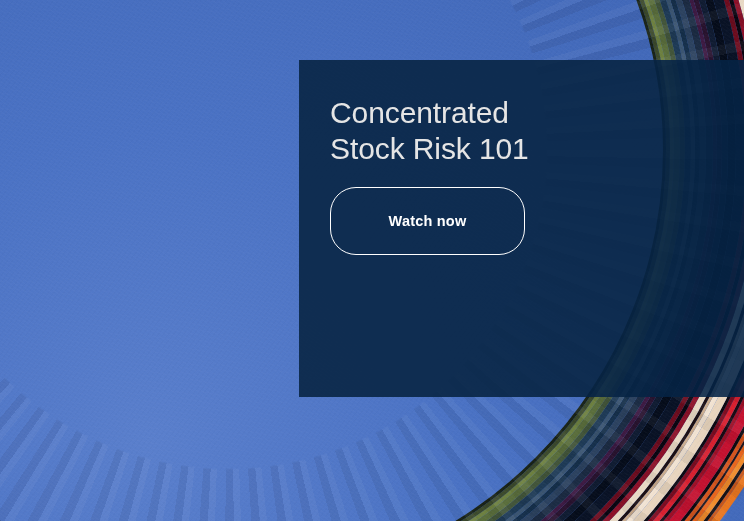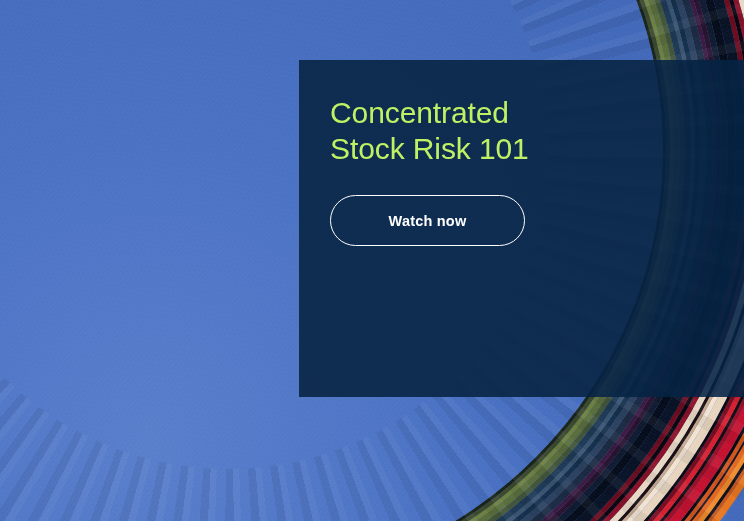--- a/index.html
+++ b/index.html
@@ -87,21 +87,21 @@
   }
 
   
   #content {
     position:absolute;
     left:330px; top:95px;
     width:380px;
   }
 
   #headline {
-    color:#bef264;
+    color:#e5e5e5;
     font-size:30px;
     line-height:36px;
     font-weight:400;
     letter-spacing:-0.1px;
     white-space:pre-line;
   }
 
   #body-copy {
     color:#f2f5f9;
     font-size:14.5px;
@@ -110,22 +110,22 @@
     margin-top:14px;
     width:362px;
     white-space:pre-line;
   }
 
   #cta-button {
     display:flex;
     align-items:center;
     justify-content:center;
     width:195px;
-    height:51px;
-    margin-top:28px;
+    height:68px;
+    margin-top:20px;
     border:1px solid #ffffff;
     border-radius:26px;
     background:transparent;
     color:#ffffff;
     font-size:14.5px;
     font-weight:bold;
     letter-spacing:.2px;
     cursor:pointer;
     font-family:"Liberation Sans", sans-serif;
   }

